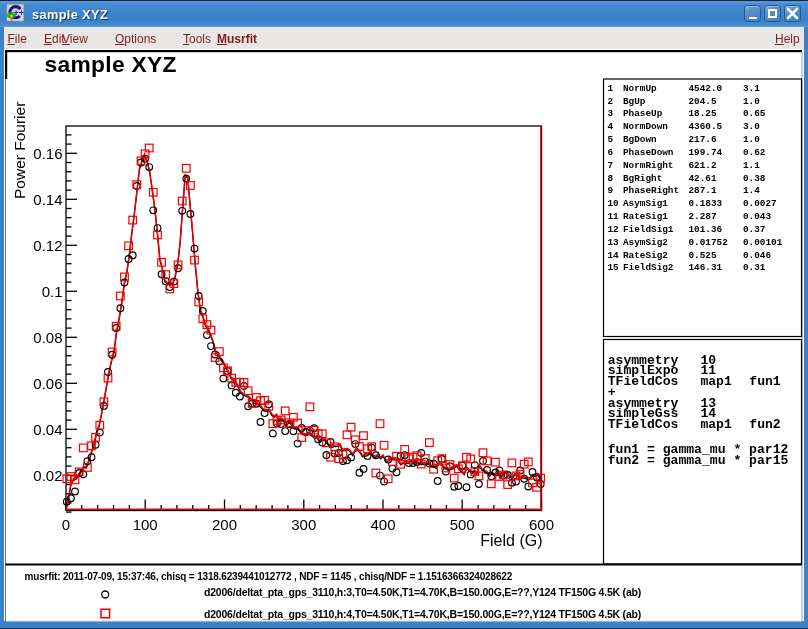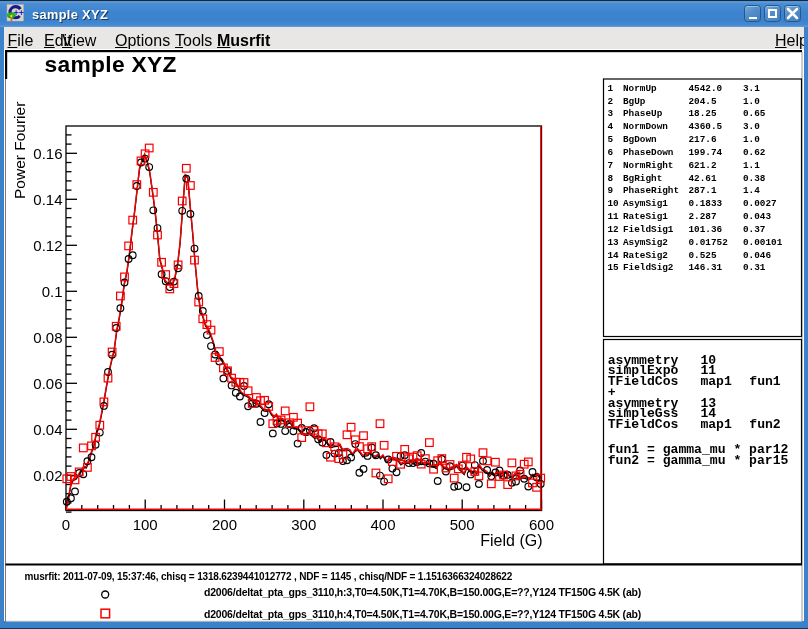--- a/index.html
+++ b/index.html
@@ -2,21 +2,21 @@
 <html><head><meta charset="utf-8"><style>
 html,body{margin:0;padding:0;width:808px;height:629px;overflow:hidden;
 font-family:"Liberation Sans",sans-serif;background:#3c82cb;}
 #win{position:absolute;left:0;top:0;width:808px;height:629px;}
 #titlebar{position:absolute;left:0;top:0;width:808px;height:27px;
 background:linear-gradient(180deg,#10253e 0%,#0f2c49 3%,#6ba4dd 6%,#4a8ed5 12%,#3d84ce 45%,#3c82cb 75%,#4489d1 92%,#619dda 100%);}
 #titletext{position:absolute;left:32px;top:6.5px;font-size:12.8px;font-weight:bold;
 color:#fff;letter-spacing:0.35px;text-shadow:1px 1px 0 #16365a;}
 #menubar{position:absolute;left:4px;top:27px;width:800px;height:22px;background:#e8e7e6;
 border-bottom:1px solid #7f7f7f;}
-.mi{position:absolute;top:4.5px;font-size:16px;color:#000000;}
+.mi{position:absolute;top:4.5px;font-size:12px;color:#7f1d1d;}
 .mi u{text-decoration:underline;}
 #content{position:absolute;left:4px;top:49px;width:800px;height:572px;background:#fff;}
 .btn{position:absolute;top:4.5px;width:17px;height:17px;border-radius:3.5px;
 background:linear-gradient(145deg,#79aede 0%,#568fc9 40%,#3f7fc0 100%);
 border:1px solid #26578c;box-sizing:border-box;box-shadow:inset 0 1px 0 rgba(255,255,255,.35);}
 svg{position:absolute;left:0;top:0;}
 </style></head><body>
 <div id="win">
 <div id="titlebar"></div>
 <div id="titletext">sample XYZ</div>
@@ -39,21 +39,21 @@
 <div class="btn" style="left:783.5px;">
  <svg width="15" height="15" style="left:0;top:0;">
         <path d="M3 3 L12 12 M12 3 L3 12" stroke="#fff" stroke-width="2.5" stroke-linecap="round"></path>
       </svg>
 </div>
 <div id="menubar">
  <span class="mi" style="left:3.5px;"><u>F</u>ile</span>
  <span class="mi" style="left:40px;"><u>E</u>dit</span>
  <span class="mi" style="left:58px;"><u>V</u>iew</span>
  <span class="mi" style="left:111px;"><u>O</u>ptions</span>
- <span class="mi" style="left:171px;"><u>T</u>ools</span>
+ <span class="mi" style="left:179px;"><u>T</u>ools</span>
  <span class="mi" style="left:213px;font-weight:bold;"><u>M</u>usrfit</span>
  <span class="mi" style="left:771px;"><u>H</u>elp</span>
 </div>
 <div id="content"></div>
 <svg width="808" height="629" viewBox="0 0 808 629" style="left:0;top:0;">
 
  <rect x="5" y="50" width="797" height="2.2" fill="#000"></rect>
  <rect x="5" y="50" width="2.2" height="29" fill="#000"></rect>
  <rect x="5" y="79" width="1" height="542" fill="#7a7a7a"></rect>
  <rect x="801.5" y="52" width="1" height="569" fill="#9a9a9a"></rect>

